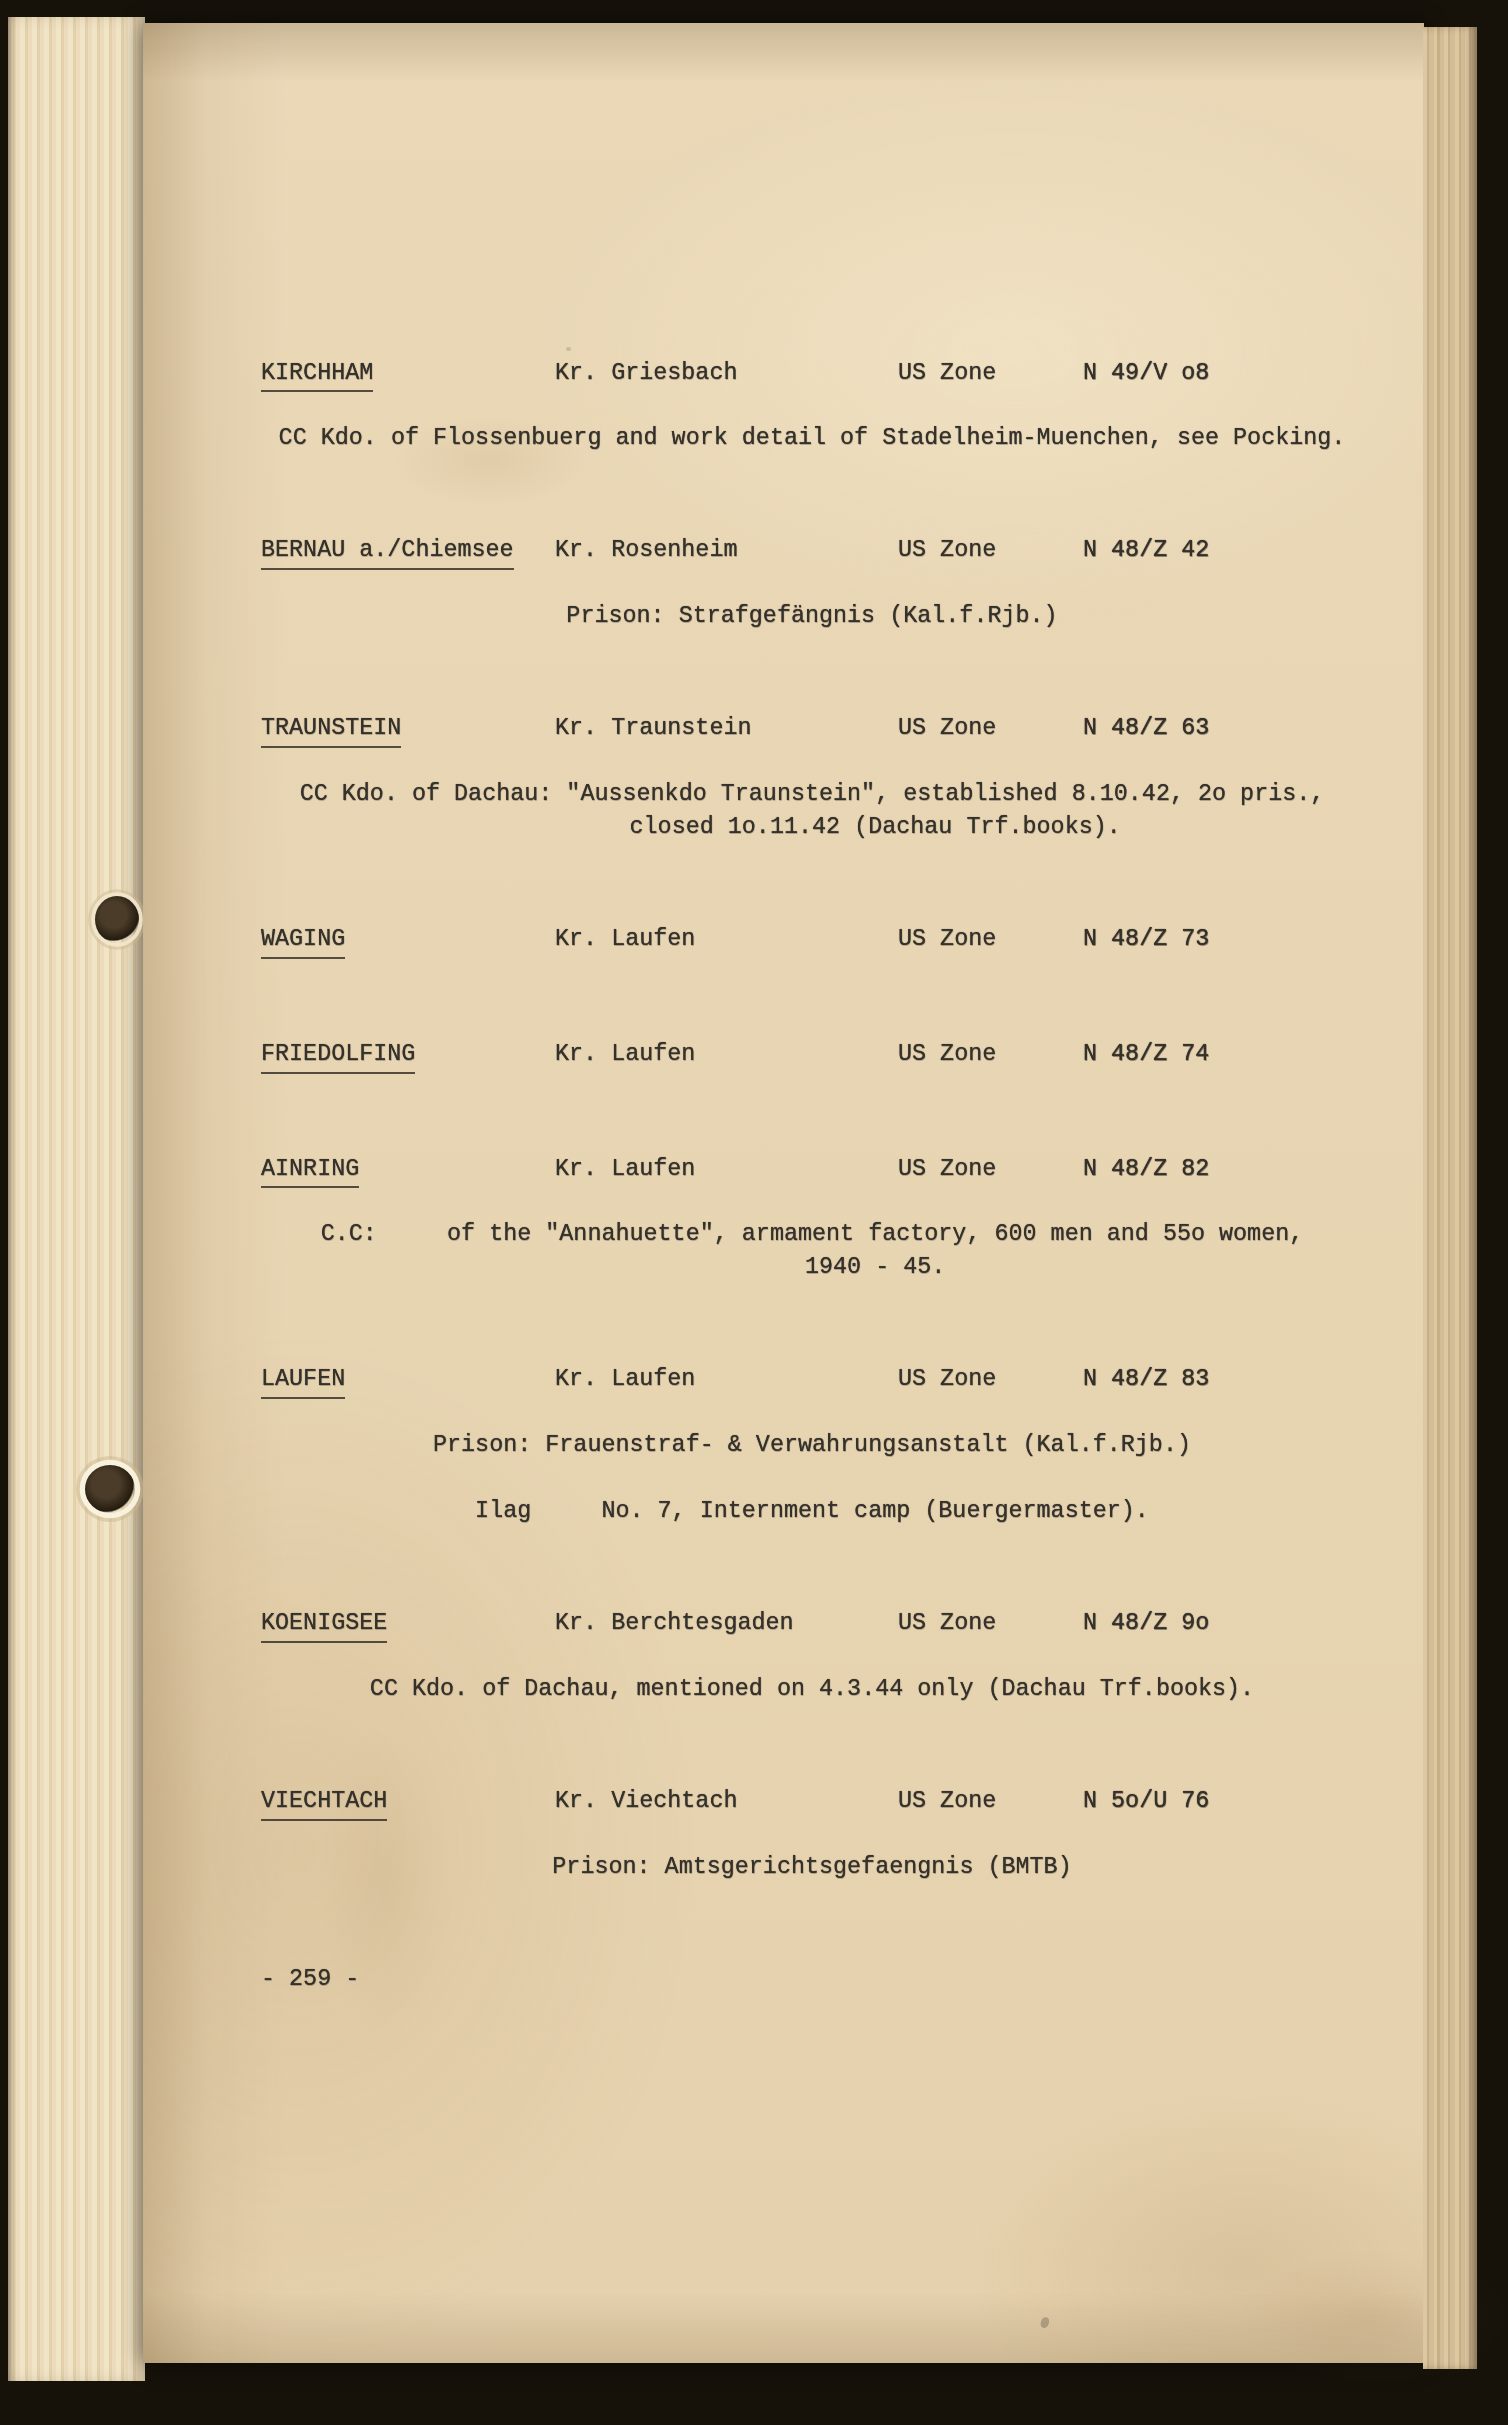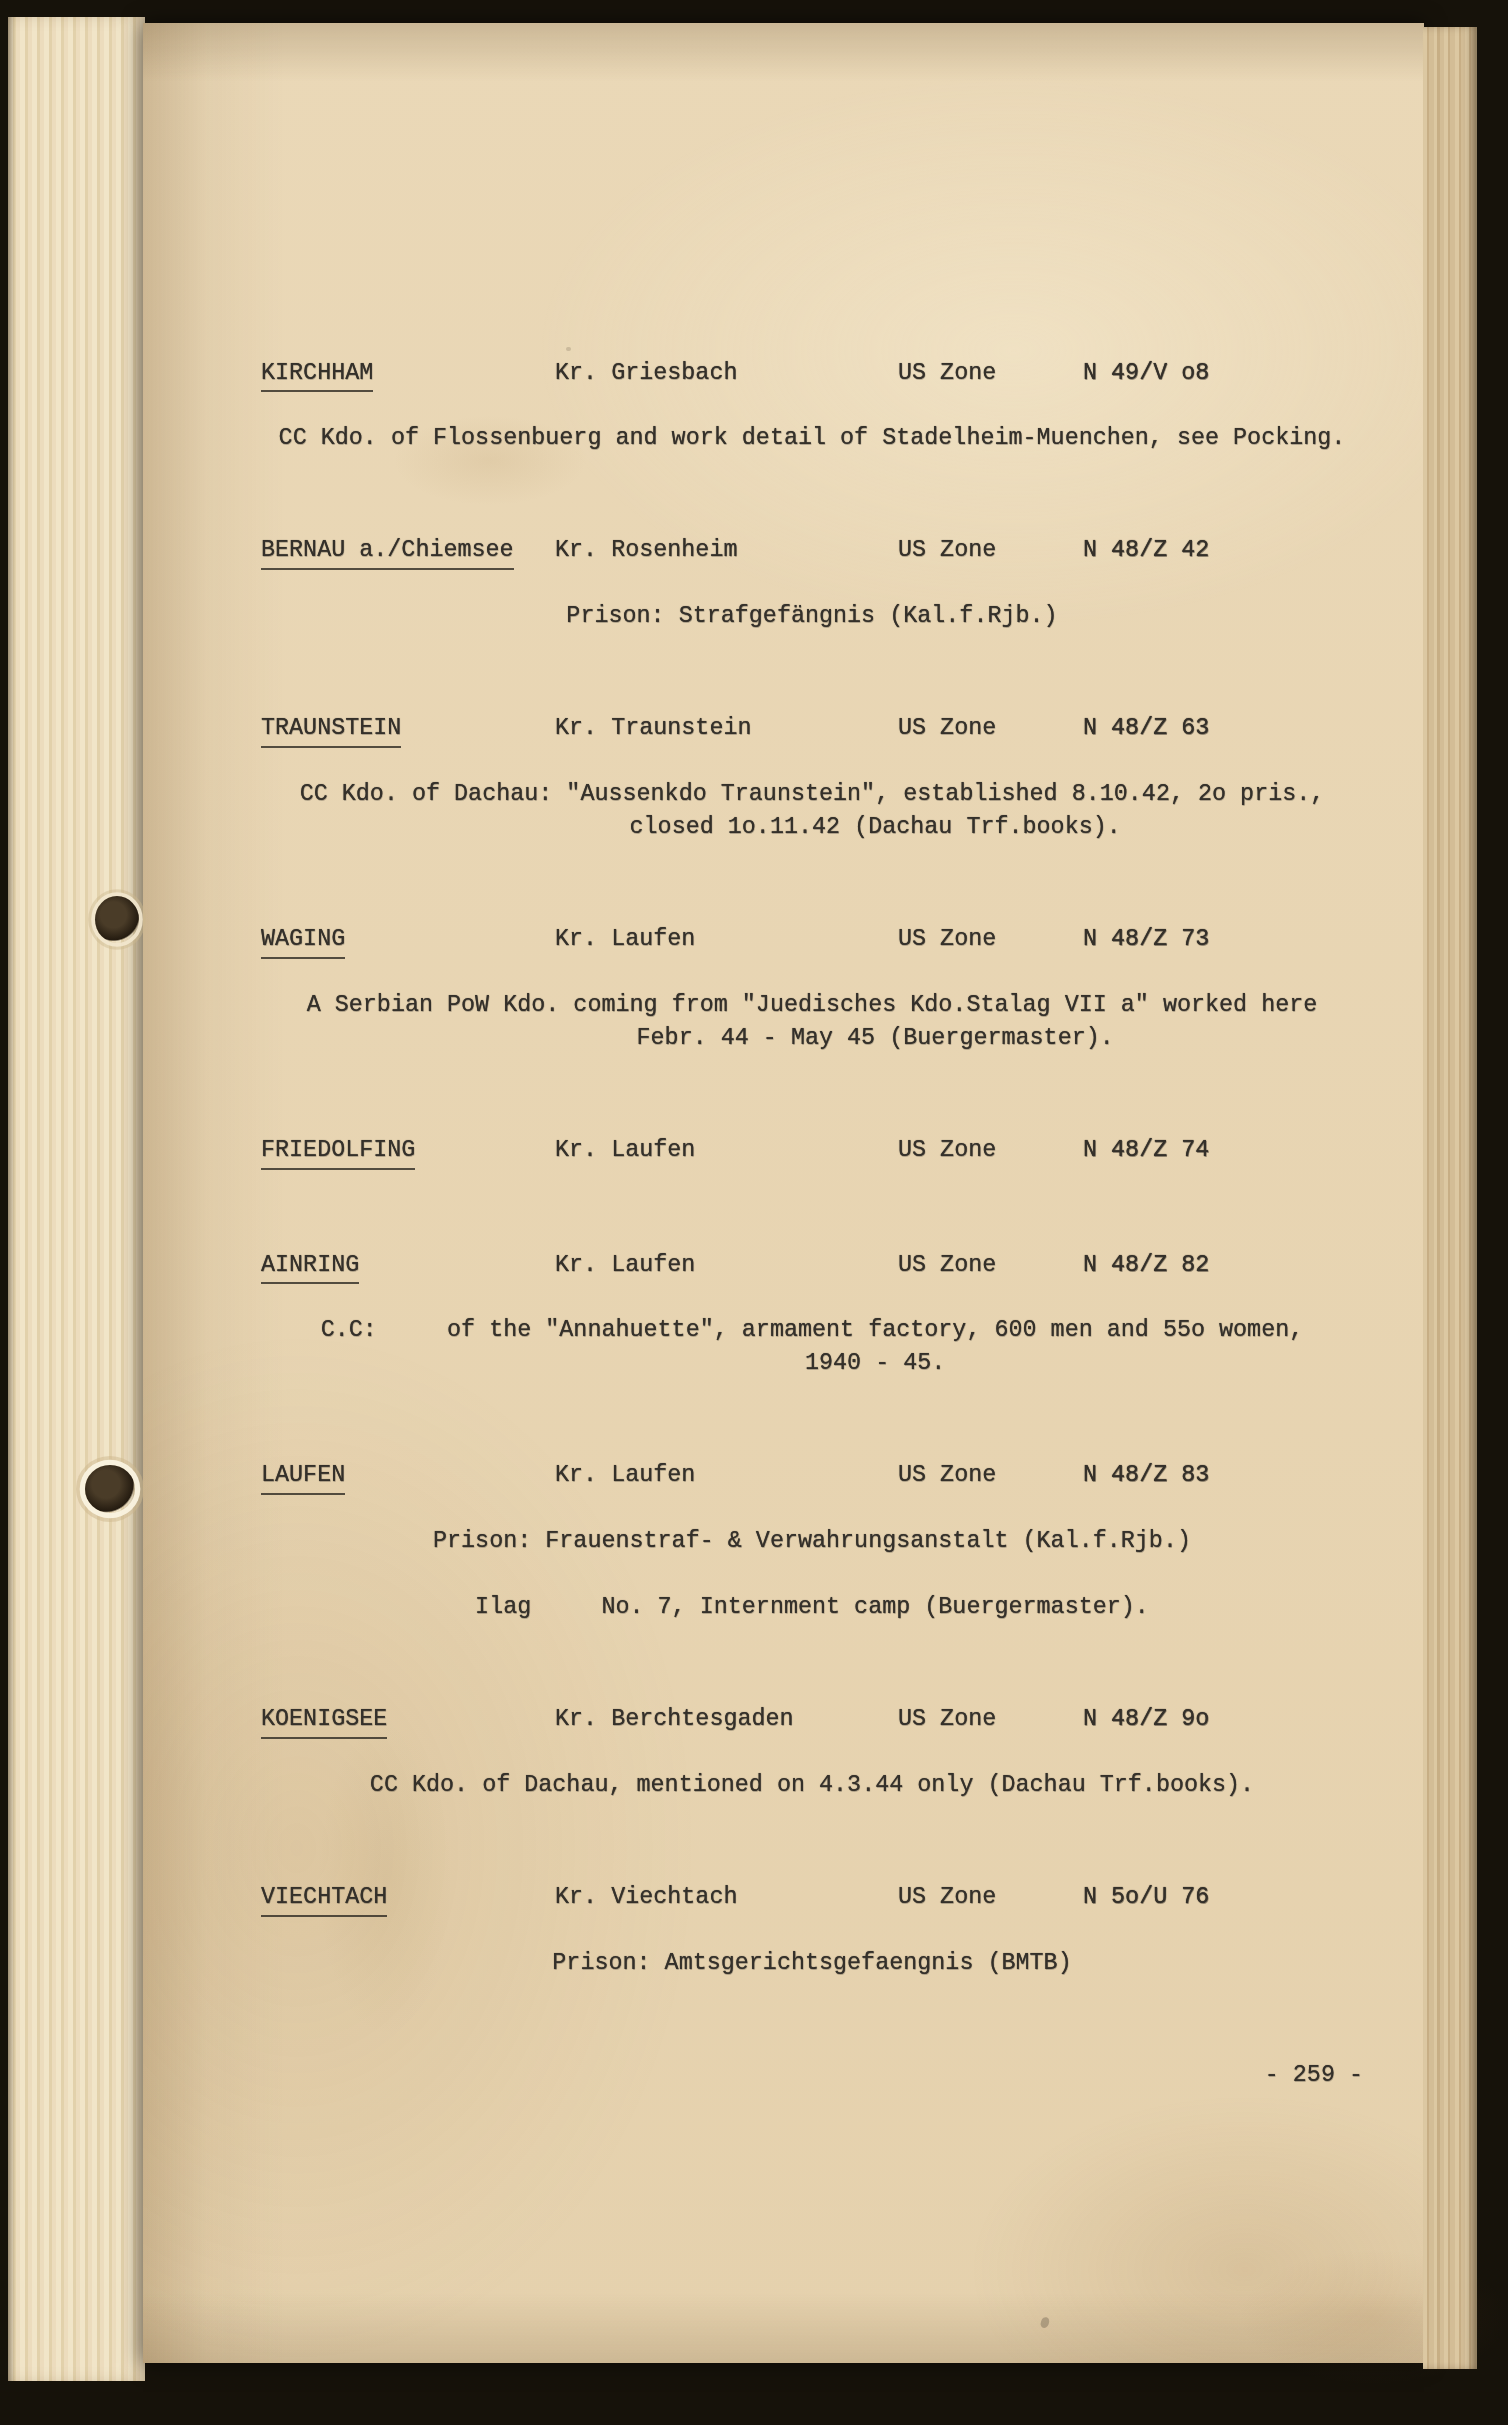--- a/index.html
+++ b/index.html
@@ -78,21 +78,21 @@
   .col-zone{width:185px;flex:0 0 185px;}
   .col-grid{flex:1;text-shadow:0 0 1.1px rgba(40,36,30,.95), 0.6px 0.5px 0 rgba(40,36,30,.4);}
   .uname{
     display:inline-block;
     border-bottom:2.3px solid rgba(45,41,34,.8);
     padding-bottom:0.8px;
   }
   .line{white-space:pre;min-height:33px;text-align:center;}
   .footer{
     margin-top:55px;
-    text-align:right;
+    text-align:left;
   }
 
   
   .smudge{position:absolute;background:rgba(60,52,40,.5);border-radius:50%;}
   .smudge.m1{left:898px;top:2294px;width:7.5px;height:10.6px;transform:rotate(20deg);opacity:.55;}
   .smudge.m2{left:423px;top:324px;width:4.5px;height:4.5px;opacity:.35;}
 </style>
 </head>
 <body>
 
@@ -146,24 +146,20 @@
         </div>
       </section>
 
       <section class="entry">
         <div class="row">
           <span class="col-name"><span class="uname">WAGING</span></span>
           <span class="col-kr">Kr. Laufen</span>
           <span class="col-zone">US Zone</span>
           <span class="col-grid">N 48/Z 73</span>
         </div>
-        <div class="desc">
-          <div class="line">A Serbian PoW Kdo. coming from "Juedisches Kdo.Stalag VII a" worked here</div>
-          <div class="line">         Febr. 44 - May 45 (Buergermaster).</div>
-        </div>
       </section>
 
       <section class="entry">
         <div class="row">
           <span class="col-name"><span class="uname">FRIEDOLFING</span></span>
           <span class="col-kr">Kr. Laufen</span>
           <span class="col-zone">US Zone</span>
           <span class="col-grid">N 48/Z 74</span>
         </div>
       </section>

